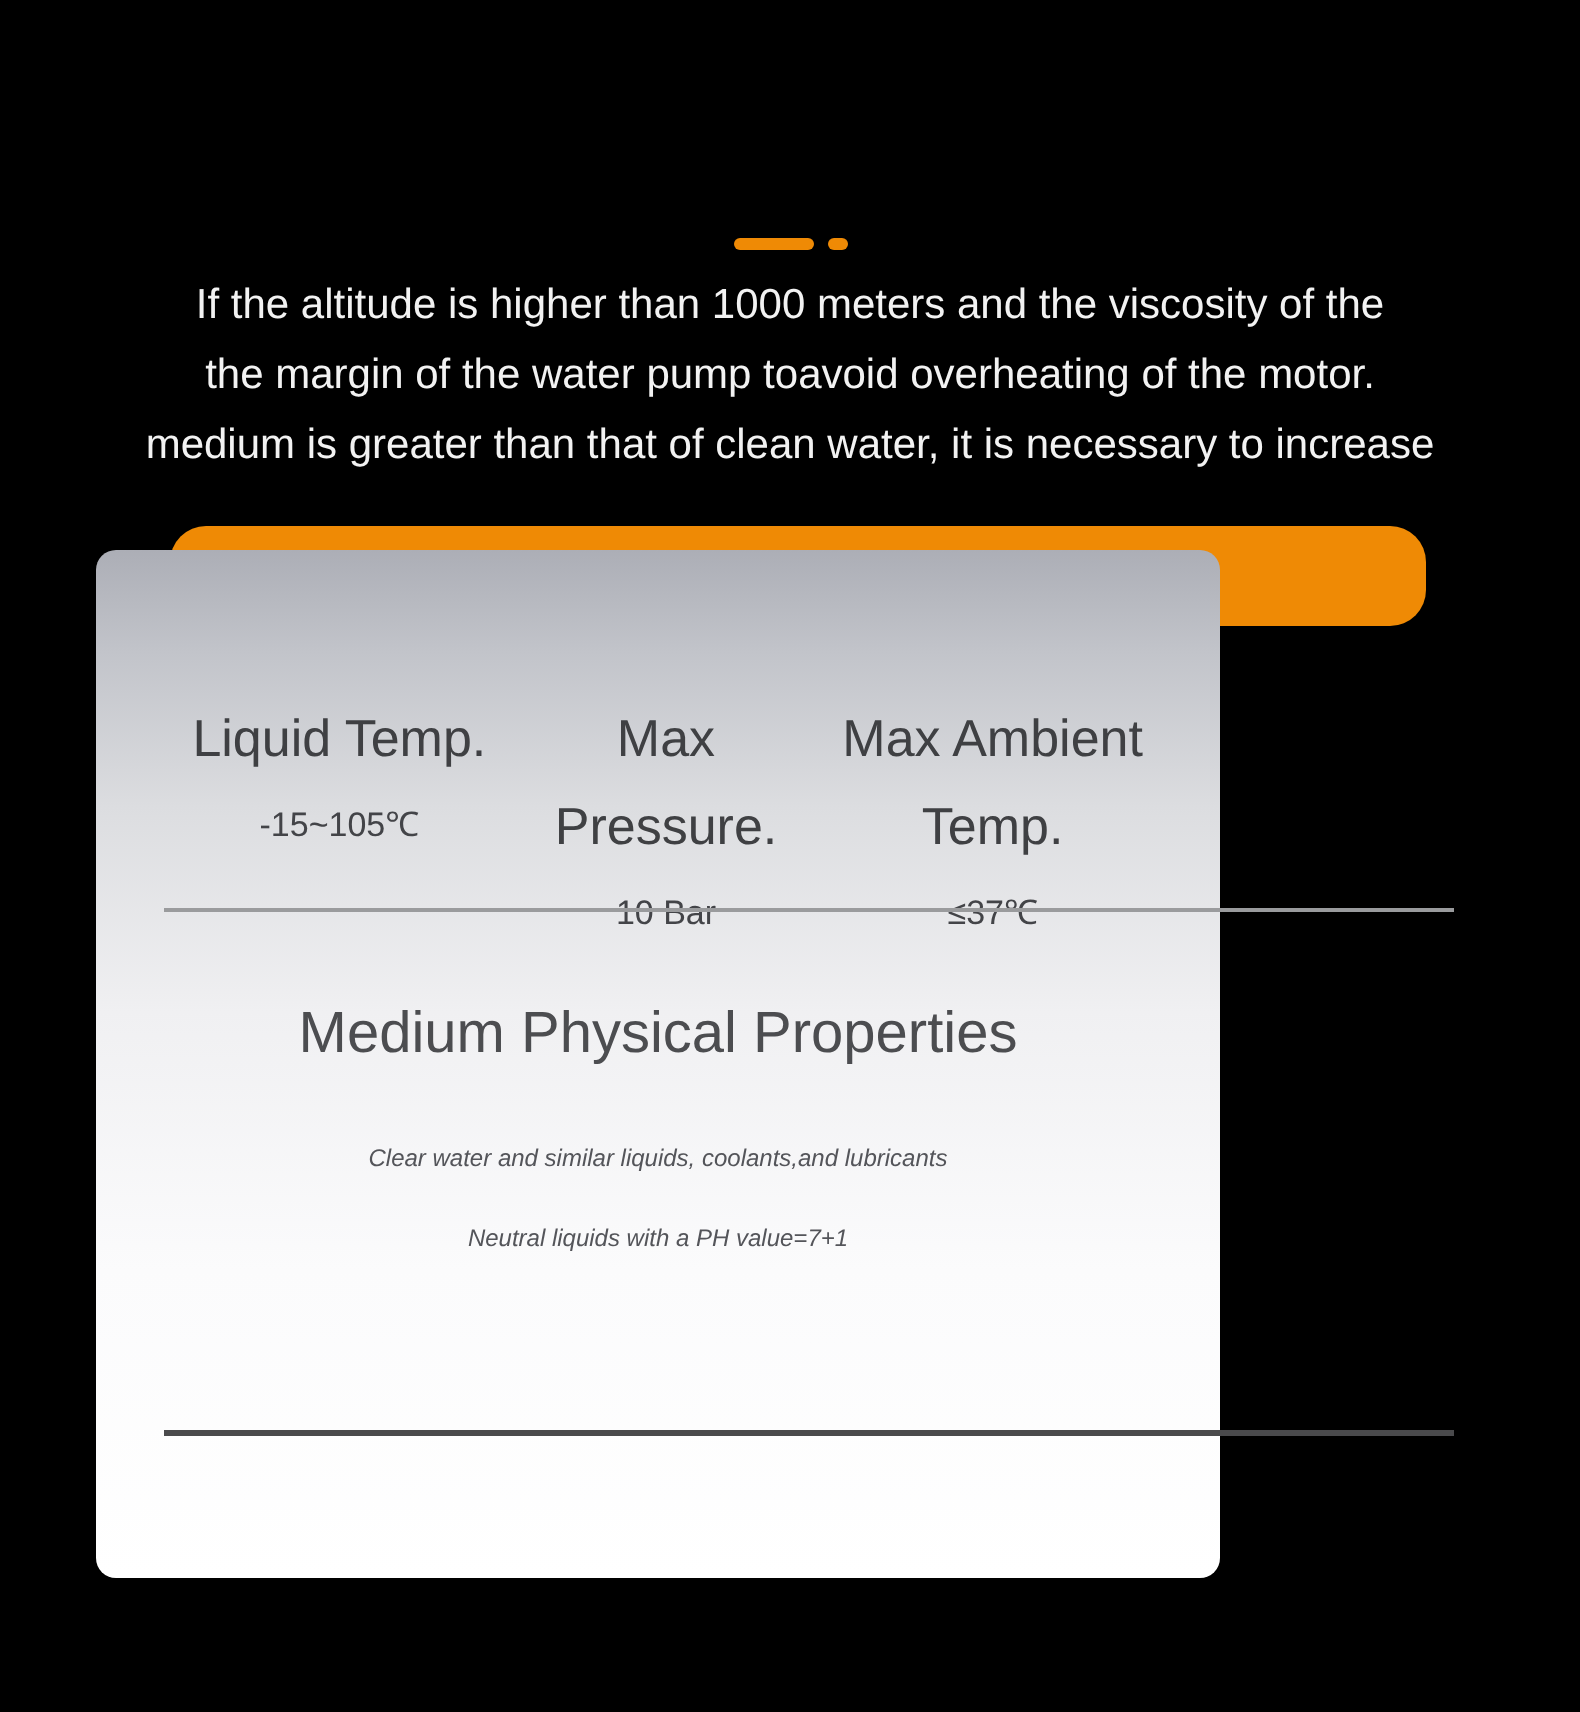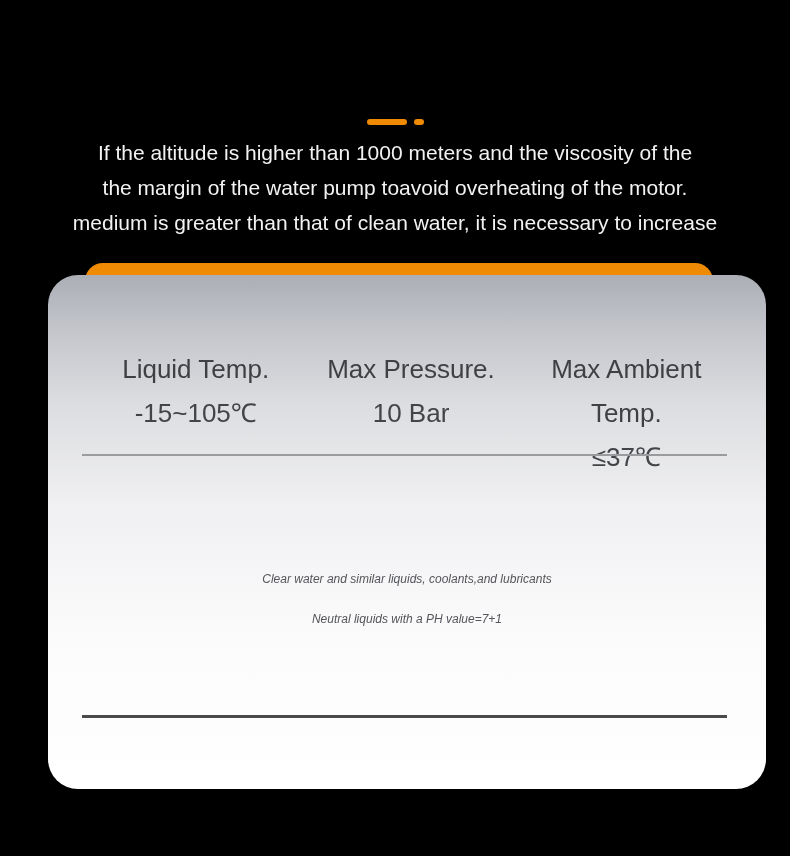--- a/index.html
+++ b/index.html
@@ -58,41 +58,41 @@
   .orange-bar {
     position: absolute;
     left: 85px; top: 263px;
     width: 628px; height: 50px;
     background: #EF8A05;
     border-radius: 18px;
   }
   .card {
     position: absolute;
     left: 48px; top: 275px;
-    width: 718px; height: 514px;
-    border-radius: 30px;
+    width: 562px; height: 514px;
+    border-radius: 10px;
     background: linear-gradient(to bottom,
       #acaeb6 0%, #c2c4ca 10%, #dcdde0 25%,
       #f0f0f2 45%, #fbfbfc 70%, #ffffff 100%);
   }
   .stats-row {
     position: absolute;
     top: 72px; left: 40px; right: 32px;
     display: flex;
   }
   .stat-col { flex: 1; text-align: center; }
   .stat-label {
     color: #3f4043;
     font-size: 26px;
     line-height: 44px;
     font-weight: 400;
   }
   .stat-value {
     color: #434448;
-    font-size: 26px;
+    font-size: 17px;
     line-height: 44px;
     font-weight: 400;
   }
   .divider-top {
     position: absolute;
     top: 179px; left: 34px;
     width: 645px; height: 2px;
     background: #9a9b9d;
   }
   .section-title {
@@ -153,20 +153,21 @@
         <div class="stat-value">10 Bar</div>
       </div>
       <div class="stat-col">
         <div class="stat-label">Max Ambient Temp.</div>
         <div class="stat-value">≤37℃</div>
       </div>
     </div>
 
     <div class="divider-top"></div>
 
+    <h2 class="section-title">Medium Physical Properties</h2>
 
     <div class="medium-lines">
       <div class="medium-line">Clear water and similar liquids, coolants,and lubricants</div>
       <div class="medium-line">Neutral liquids with a PH value=7+1</div>
     </div>
 
     <div class="divider-bottom"></div>
 
   </div>
 

